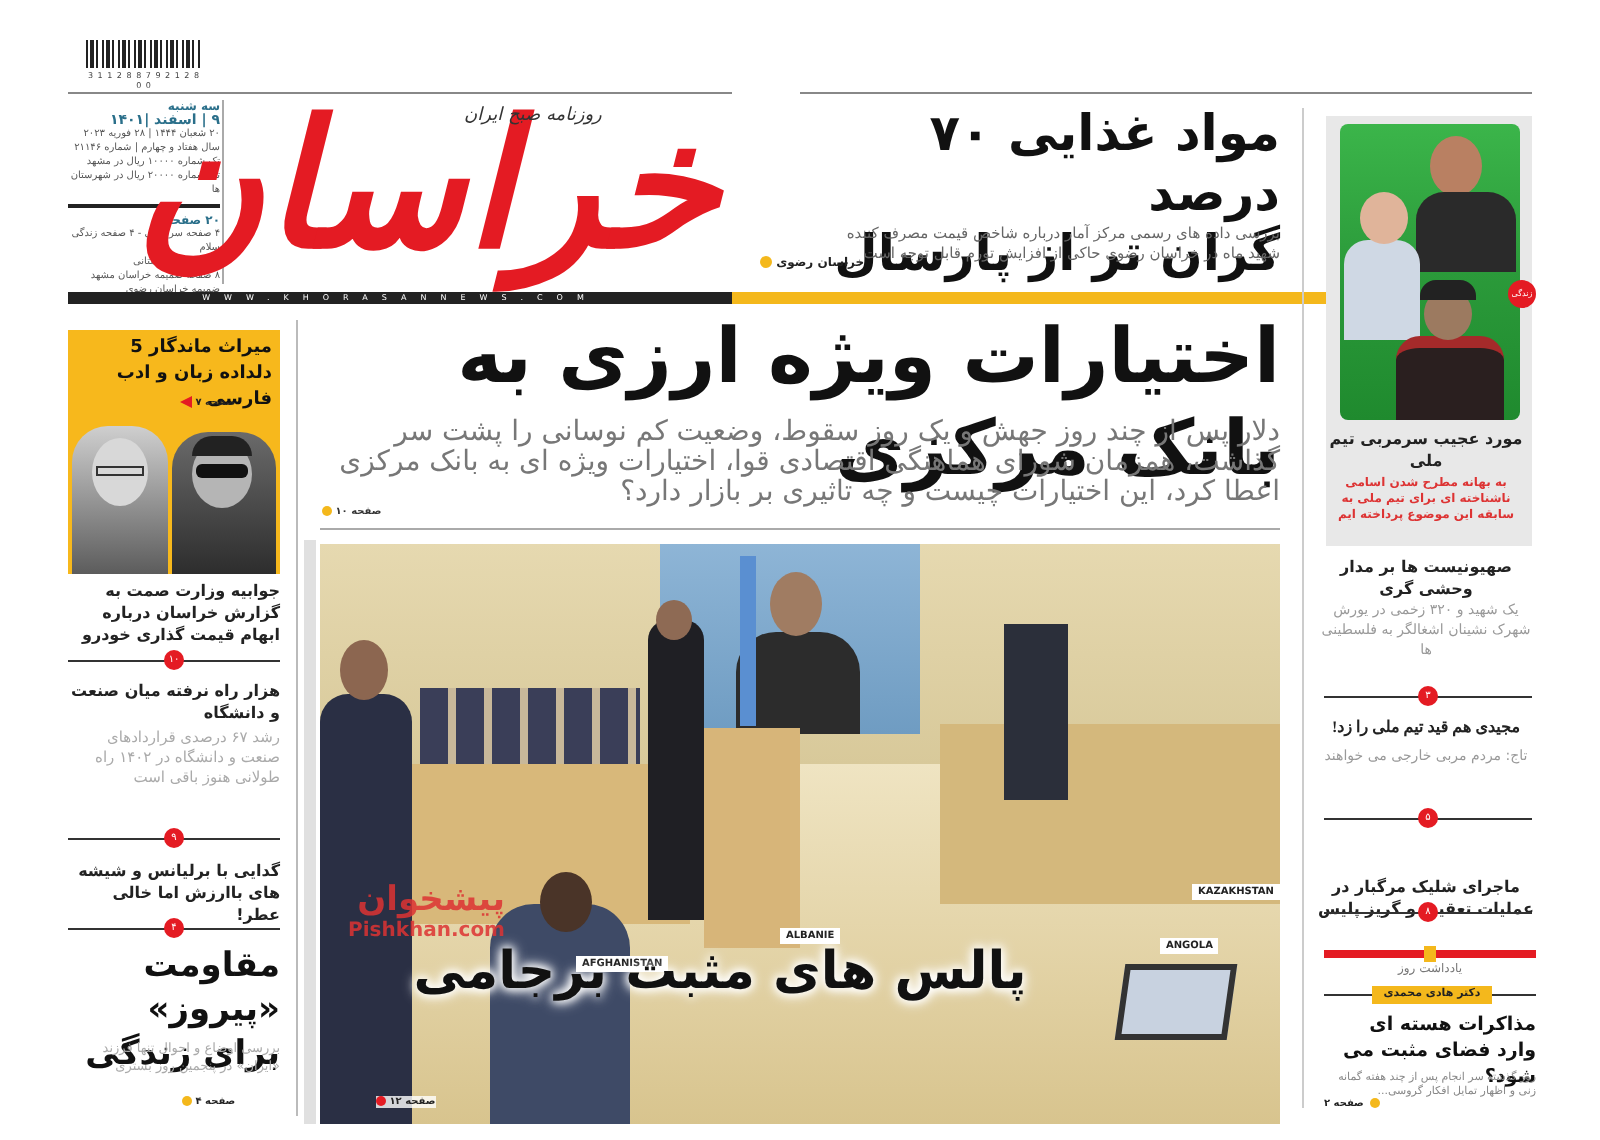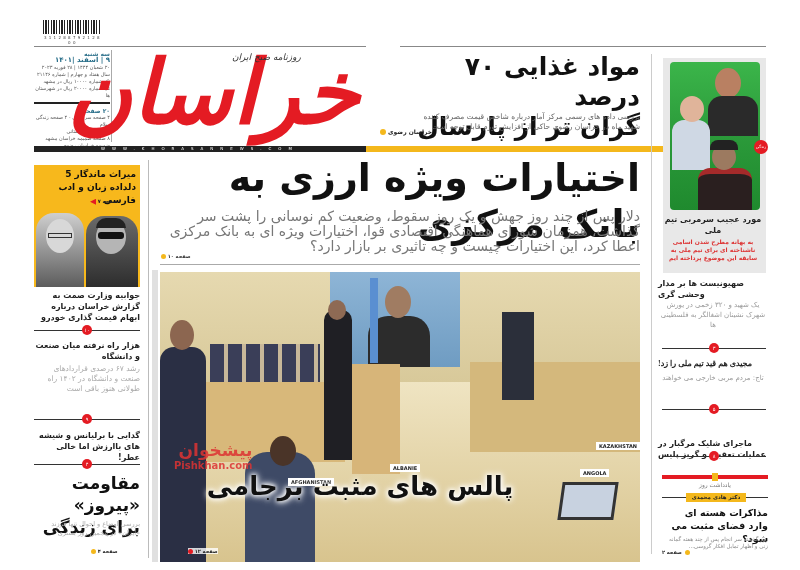--- a/index.html
+++ b/index.html
@@ -43,21 +43,21 @@
   .rc-photo .body1 { position: absolute; left: 38px; top: 34px; width: 50px; height: 40px; border-radius: 14px 14px 0 0; background: #2a2a2a; }
   .rc-photo .face2 { position: absolute; left: 10px; top: 34px; width: 24px; height: 26px; border-radius: 50%; background: #e0b49a; }
   .rc-photo .body2 { position: absolute; left: 2px; top: 58px; width: 38px; height: 50px; border-radius: 12px 12px 0 0; background: #cfd8e4; }
   .rc-photo .face3 { position: absolute; left: 42px; top: 82px; width: 24px; height: 26px; border-radius: 50%; background: #9c7a60; }
   .rc-photo .cap3 { position: absolute; left: 40px; top: 78px; width: 28px; height: 10px; border-radius: 8px 8px 0 0; background: #222; }
   .rc-photo .body3 { position: absolute; left: 28px; top: 106px; width: 54px; height: 42px; border-radius: 12px 12px 0 0; background: #2a1f1f; border-top: 6px solid #a52a2a; }
   .rc-badge { left: 754px; top: 140px; width: 14px; height: 14px; border-radius: 50%; background: #e41b23; color: #fff; font-size: 4px; text-align: center; line-height: 14px; }
   .rc-head { left: 663px; top: 214px; width: 100px; font-size: 8px; font-weight: bold; line-height: 11px; text-align: center; color: #222; }
   .rc-sub { left: 663px; top: 238px; width: 100px; font-size: 6px; color: #d33; line-height: 8px; text-align: center; font-weight: bold; }
 
-  .rc-item-title { width: 110px; font-size: 8px; font-weight: bold; line-height: 11px; text-align: left; color: #222; }
+  .rc-item-title { width: 110px; font-size: 8px; font-weight: bold; line-height: 11px; text-align: center; color: #222; }
   .rc-item-text { width: 110px; font-size: 7px; color: #999; line-height: 10px; text-align: center; }
   .pg-sep { height: 10px; }
   .pg-sep .line { position: absolute; left: 0; right: 0; top: 5px; height: 1px; background: #333; }
   .pg-sep .num { position: absolute; left: 50%; top: 0; margin-left: -5px; width: 10px; height: 10px; border-radius: 50%; background: #e41b23; color: #fff; font-size: 5px; text-align: center; line-height: 10px; }
 
   .editorial-bar { left: 662px; top: 475px; width: 106px; height: 4px; background: #e41b23; }
   .editorial-bar .y { position: absolute; left: 50px; top: -2px; width: 6px; height: 8px; background: #f4b81c; }
   .editorial-label { left: 662px; top: 481px; width: 106px; font-size: 6px; color: #777; text-align: center; }
   .editorial-author-line { left: 662px; top: 497px; width: 106px; height: 1px; background: #333; }
   .editorial-author { left: 686px; top: 493px; width: 60px; height: 9px; background: #f4b81c; font-size: 5.5px; text-align: center; line-height: 9px; color: #222; font-weight: bold; }

